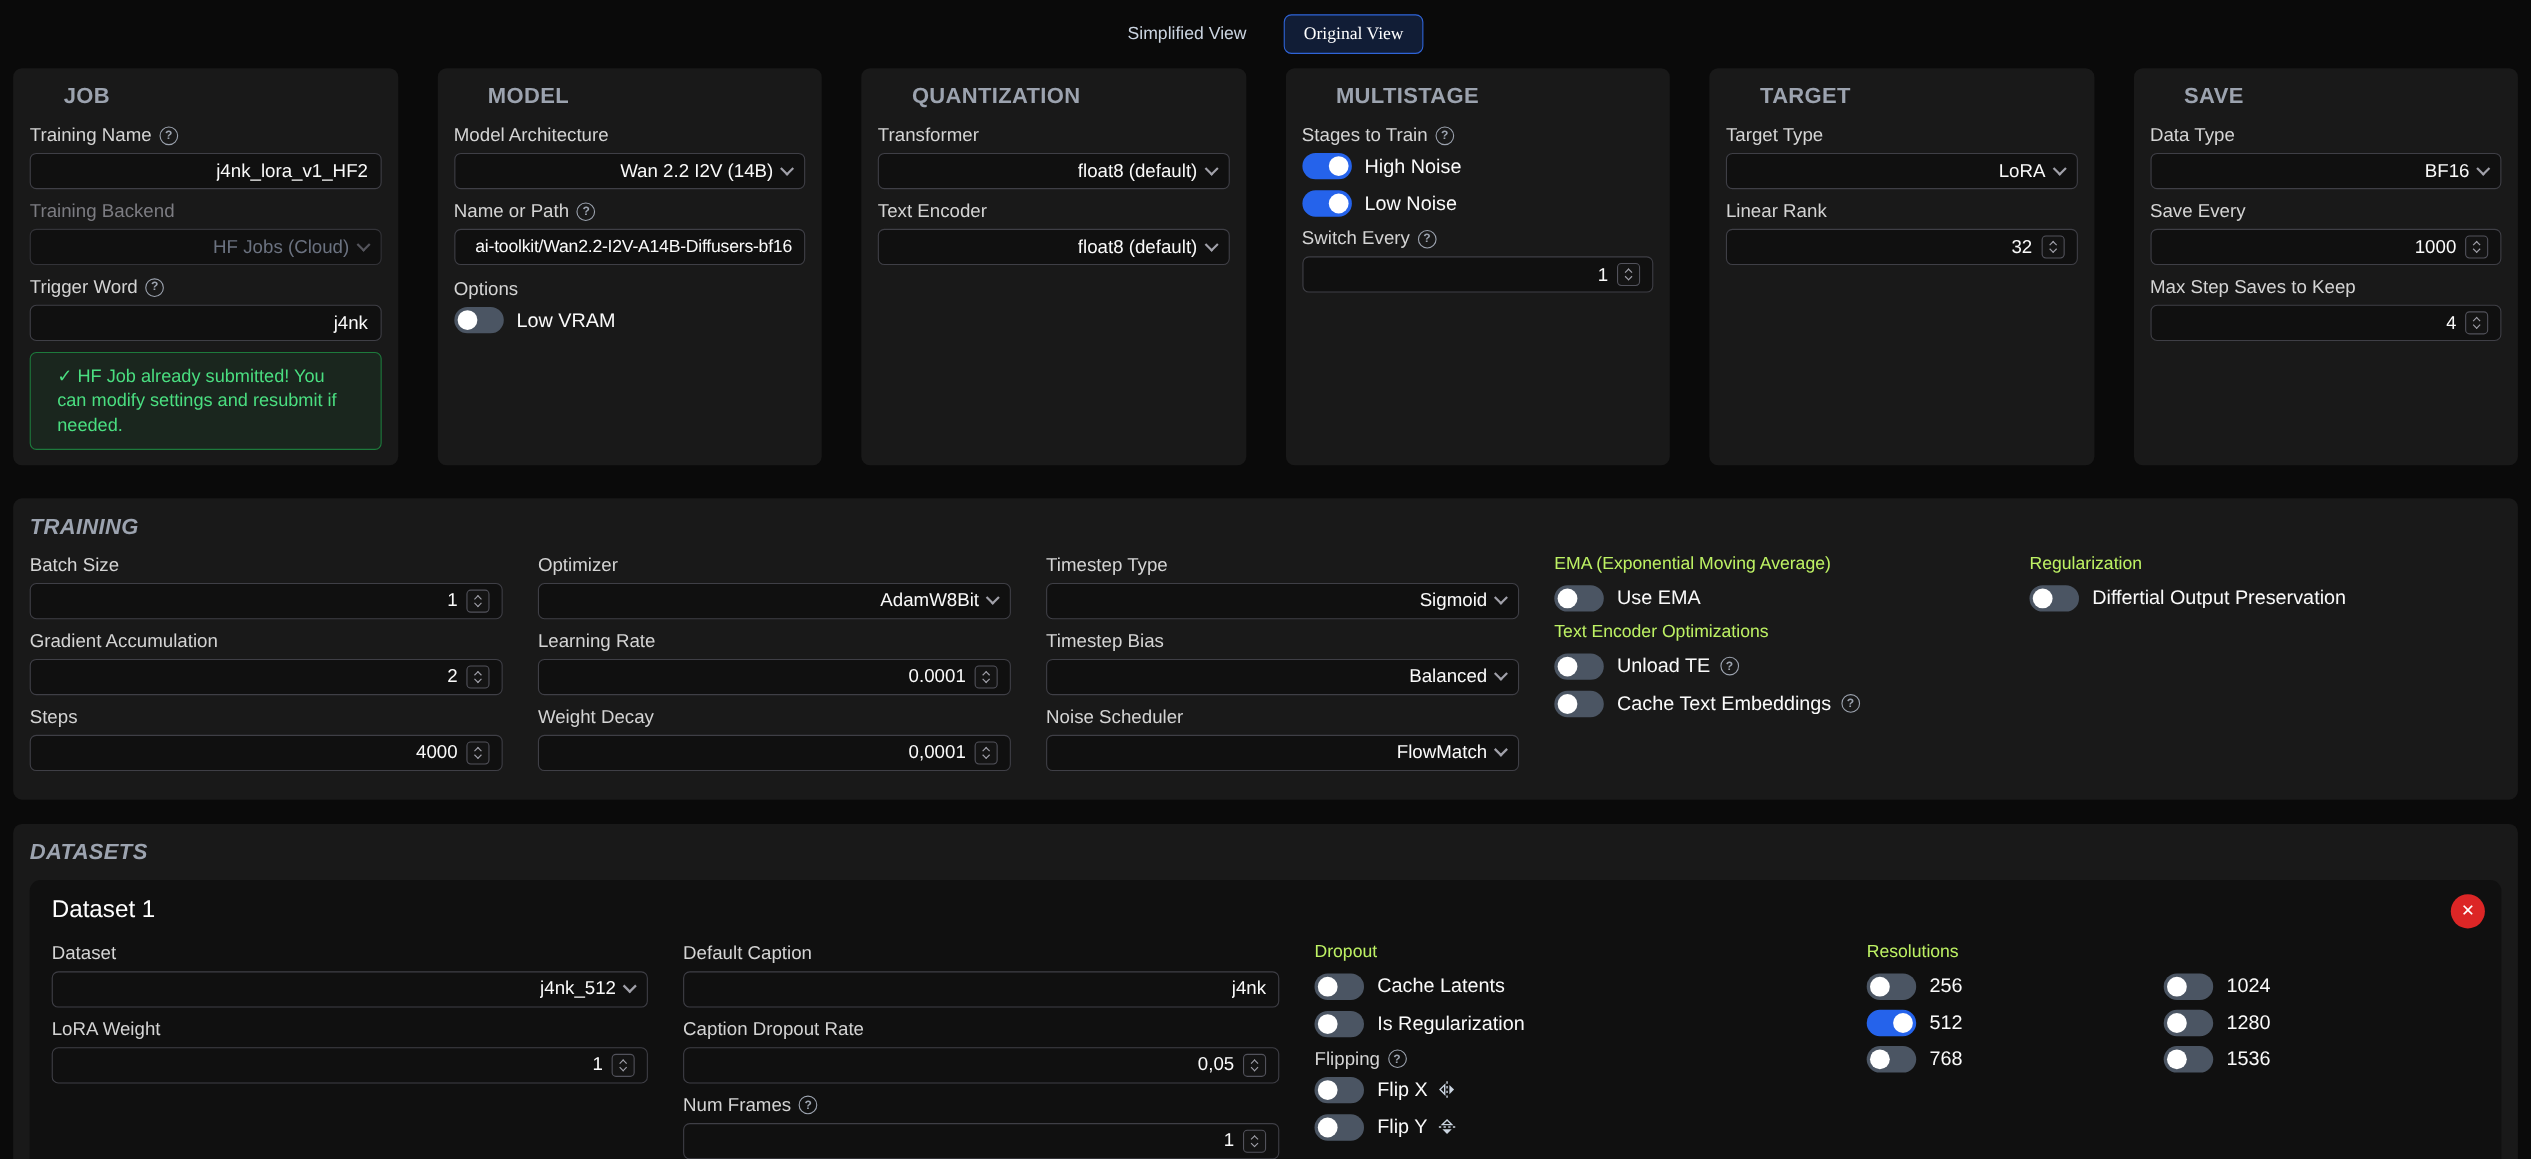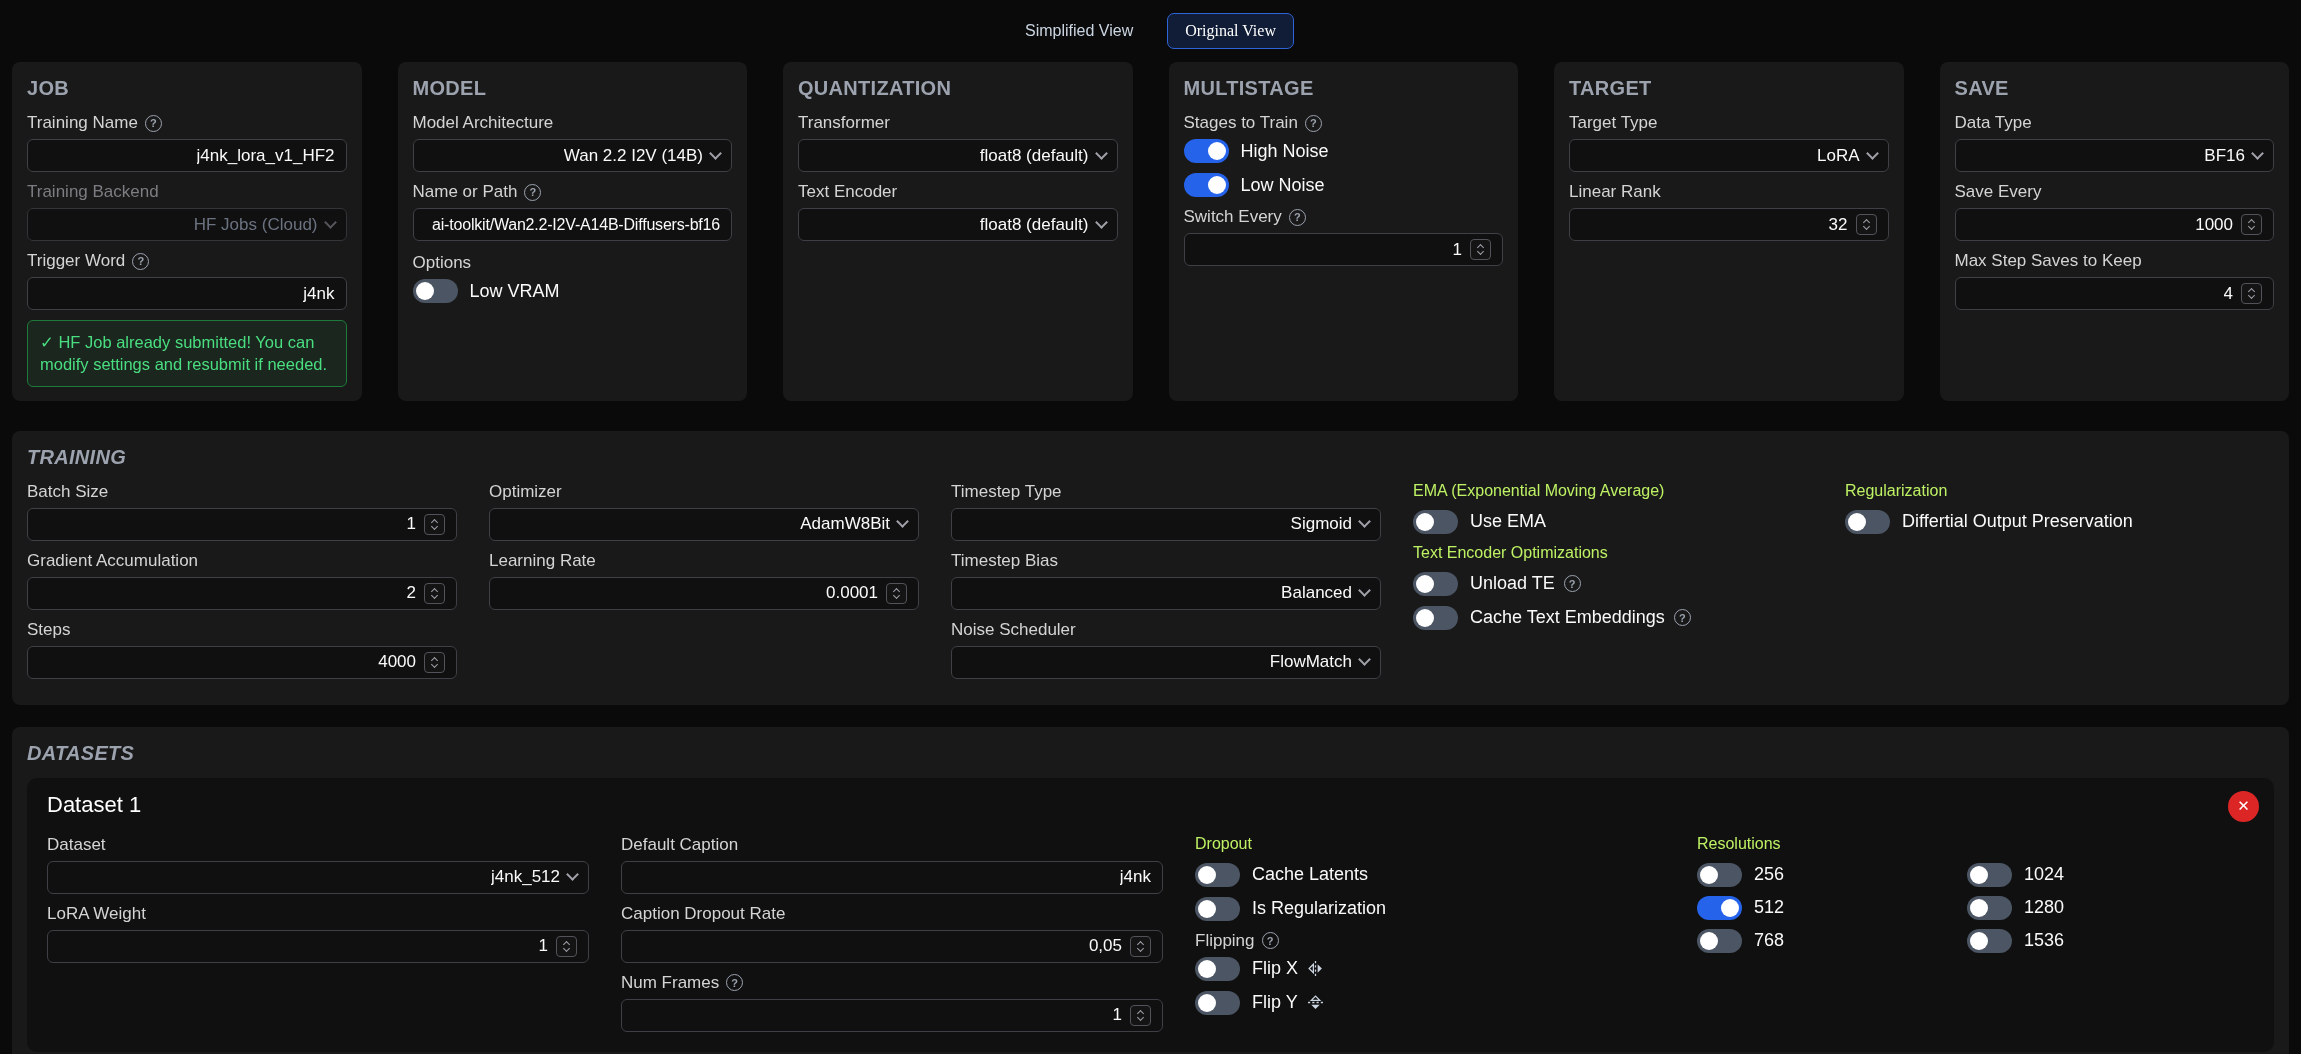--- a/index.html
+++ b/index.html
@@ -8,21 +8,21 @@
           color:#e5e5e5; overflow:hidden; position:relative; }
 
   
   .topbar { height:62px; display:flex; align-items:center; justify-content:center; gap:16px; }
   .tab { font-size:16px; color:#cbd5e1; padding:8px 17px; border-radius:7px; border:1px solid transparent; cursor:pointer; }
   .tab.active { background:#111d36; border:1px solid #2f64d8; color:#ffffff;font-family:Liberation Serif, serif; }
 
   
   .cards-row { display:grid; grid-template-columns:repeat(6,1fr); gap:36px; padding:0 12px; align-items:stretch; }
   .card { background:#191919; border-radius:8px; padding:15px 15px 14px; }
-  .card-title { font-size:20px; font-weight:bold; color:#9ca3af; letter-spacing:.3px; margin-bottom:13px; }
+  .card-title { font-size:20px; font-weight:bold; color:#9ca3af; letter-spacing:.3px; margin-bottom:13px;margin-left:31px; }
 
   .field { margin-bottom:10px; }
   .label { display:flex; align-items:center; gap:7px; font-size:17px; color:#d4d4d4; margin-bottom:6px; }
   .label.dim { color:#7c7c82; }
   .help { width:17px; height:17px; border-radius:50%; border:1px solid #9ca3af; color:#9ca3af; font-size:11px;
           font-weight:bold; display:inline-flex; align-items:center; justify-content:center; flex:none; cursor:pointer; }
 
   .input { height:33px; background:#101010; border:1px solid #3f3f46; border-radius:6px; padding:0 11px;
            font-size:17px; color:#fafafa; display:flex; align-items:center; justify-content:flex-end; gap:8px; cursor:pointer; }
   .input .val { overflow:hidden; white-space:nowrap; }
@@ -40,21 +40,21 @@
   .stepper .dn { transform:rotate(45deg); margin-top:-2px; }
 
   .toggle-row { display:flex; align-items:center; gap:12px; margin-bottom:10px; }
   .toggle { width:45px; height:24px; border-radius:12px; background:#4b5563; position:relative; flex:none; cursor:pointer; }
   .toggle::after { content:""; position:absolute; top:3px; left:3px; width:18px; height:18px; border-radius:50%; background:#fff; }
   .toggle.on { background:#2563eb; }
   .toggle.on::after { left:auto; right:3px; }
   .toggle-label { font-size:18px; color:#fafafa; display:flex; align-items:center; gap:9px;text-align:center; }
 
   .success-box { margin-top:4px; border:1px solid #1d7a3c; background:rgba(34,197,94,.08); border-radius:6px;
-                 padding:10px 12px; color:#4ade80; font-size:16.5px; line-height:1.35; }
+                 padding:10px 24px; color:#4ade80; font-size:16.5px; line-height:1.35; }
 
   
   .section { background:#191919; border-radius:8px; margin:0 12px; padding:15px 15px 16px; }
   .section-title { font-size:20px; font-weight:bold; color:#9ca3af; letter-spacing:.3px; margin-bottom:13px;font-style:italic; }
   .mt30 { margin-top:30px; } .mt22 { margin-top:22px; }
 
   .training-grid { display:grid; grid-template-columns:430px 430px 430px 400px 1fr; column-gap:32px; }
   .subheading { font-size:16px; color:#bef264; margin-bottom:10px; }
   .subheading.later { margin-top:4px; }
 
@@ -313,20 +313,32 @@
               <span>Learning Rate</span>
             </div>
           <div class="input">
             <span class="val">0.0001</span>
             <span class="stepper">
                 <i class="up"></i>
                 <i class="dn"></i>
               </span>
           </div>
         </div>
+        <div class="field">
+          <div class="label">
+              <span>Weight Decay</span>
+            </div>
+          <div class="input">
+            <span class="val">0,0001</span>
+            <span class="stepper">
+                <i class="up"></i>
+                <i class="dn"></i>
+              </span>
+          </div>
+        </div>
       </div>
 
       <div>
         <div class="field">
           <div class="label">
               <span>Timestep Type</span>
             </div>
           <div class="input">
             <span class="val">Sigmoid</span>
             <span class="chev"></span>

